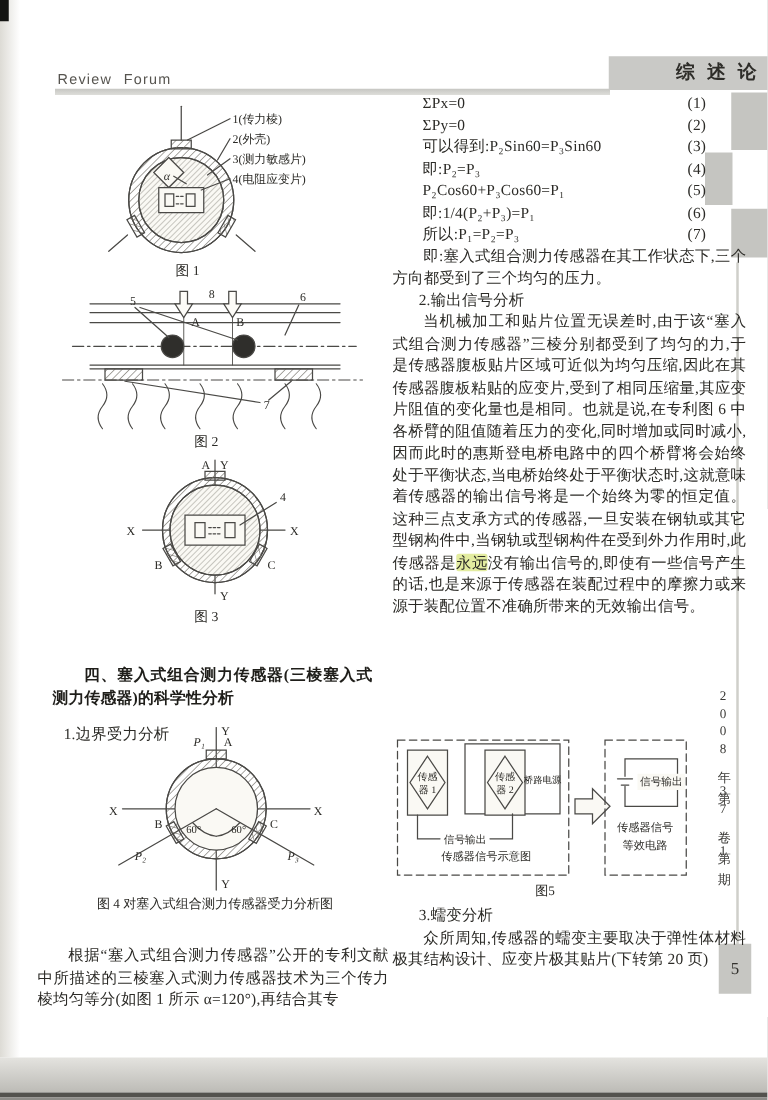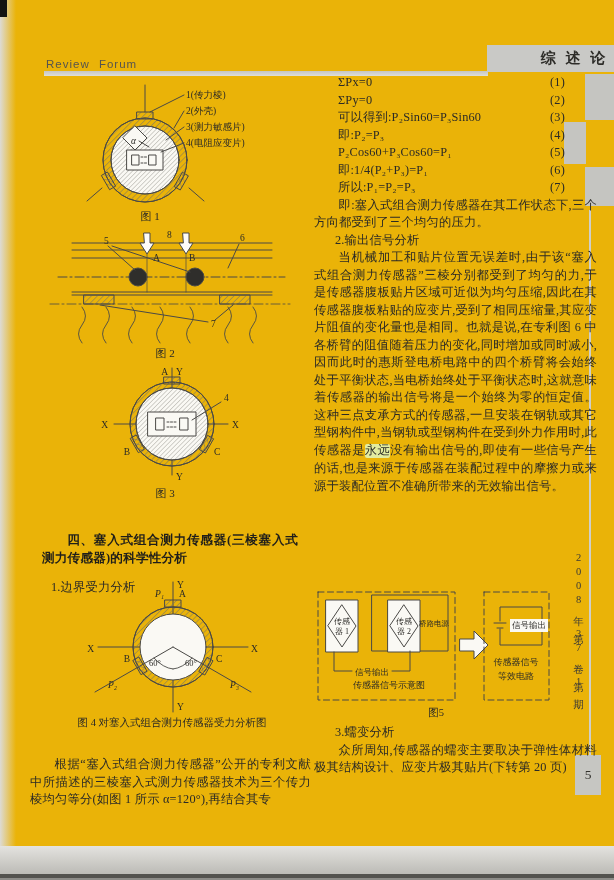--- a/index.html
+++ b/index.html
@@ -2,21 +2,21 @@
 <html><head>
 <meta charset="utf-8">
 <style>
   html,body{margin:0;padding:0;}
   body{
     width:614px;height:880px;position:relative;
     background:#a8a8a4;
     font-family:"Liberation Serif","DejaVu Serif",serif;
     -webkit-font-smoothing:antialiased;
   }
-  .page{position:absolute;left:0;top:0;width:614px;height:880px;background:#eab308;overflow:hidden;}
+  .page{position:absolute;left:0;top:0;width:614px;height:880px;background:#ffffff;overflow:hidden;}
   .txt{color:#2b2a26;font-size:12.3px;line-height:17.5px;text-align:justify;letter-spacing:0.2px;}
   .abs{position:absolute;}
   
   .review{left:46px;top:58px;font-family:"Liberation Sans","DejaVu Sans",sans-serif;
           font-size:11.5px;color:#56544f;letter-spacing:1px;word-spacing:5px;}
   .rule{left:44px;top:71px;width:444px;height:5px;background:linear-gradient(#c6c6c2,#dededa);}
   .colhead{left:487px;top:45px;width:146px;height:27px;background:#c9c9c6;
            color:#2e2d29;font-weight:bold;font-size:15px;line-height:27px;text-align:right;letter-spacing:3px;}
   
   .blk{background:#c5c5c1;}
@@ -35,21 +35,21 @@
   .rcol1{left:314px;top:74px;width:283px;}
   .rcol2{left:314px;top:724px;width:283px;}
   .lhead{left:30px;top:519px;width:280px;}
   .lpara{left:30px;top:756px;width:281px;}
   .para{text-indent:2em;margin:0;}
   .noindent{text-indent:0;}
   .subhead{text-indent:1.7em;margin:0;}
   .sect{font-weight:bold;font-size:12.6px;color:#1f1e1a;line-height:18px;margin:12px;text-indent:2em;}
   .eq-row{display:flex;justify-content:space-between;margin-left:24px;margin-right:32px;
           line-height:17.5px;font-size:12.3px;color:#2b2a26;text-align:center;}
-  .hl{background:#e3eca0;border-radius:2px;font-family:Liberation Mono, monospace;}
+  .hl{background:#e3eca0;border-radius:2px;}
   
   .fig svg{display:block;}
   .fig text{fill:#2b2a26;font-size:9.5px;font-family:"Liberation Serif","DejaVu Serif",serif;}
   .fig .cap{font-size:11px;}
   .fig .it{font-style:italic;}
   .fig line,.fig path,.fig circle,.fig rect,.fig polygon,.fig polyline{vector-effect:non-scaling-stroke;}
 </style>
 </head>
 <body>
 

